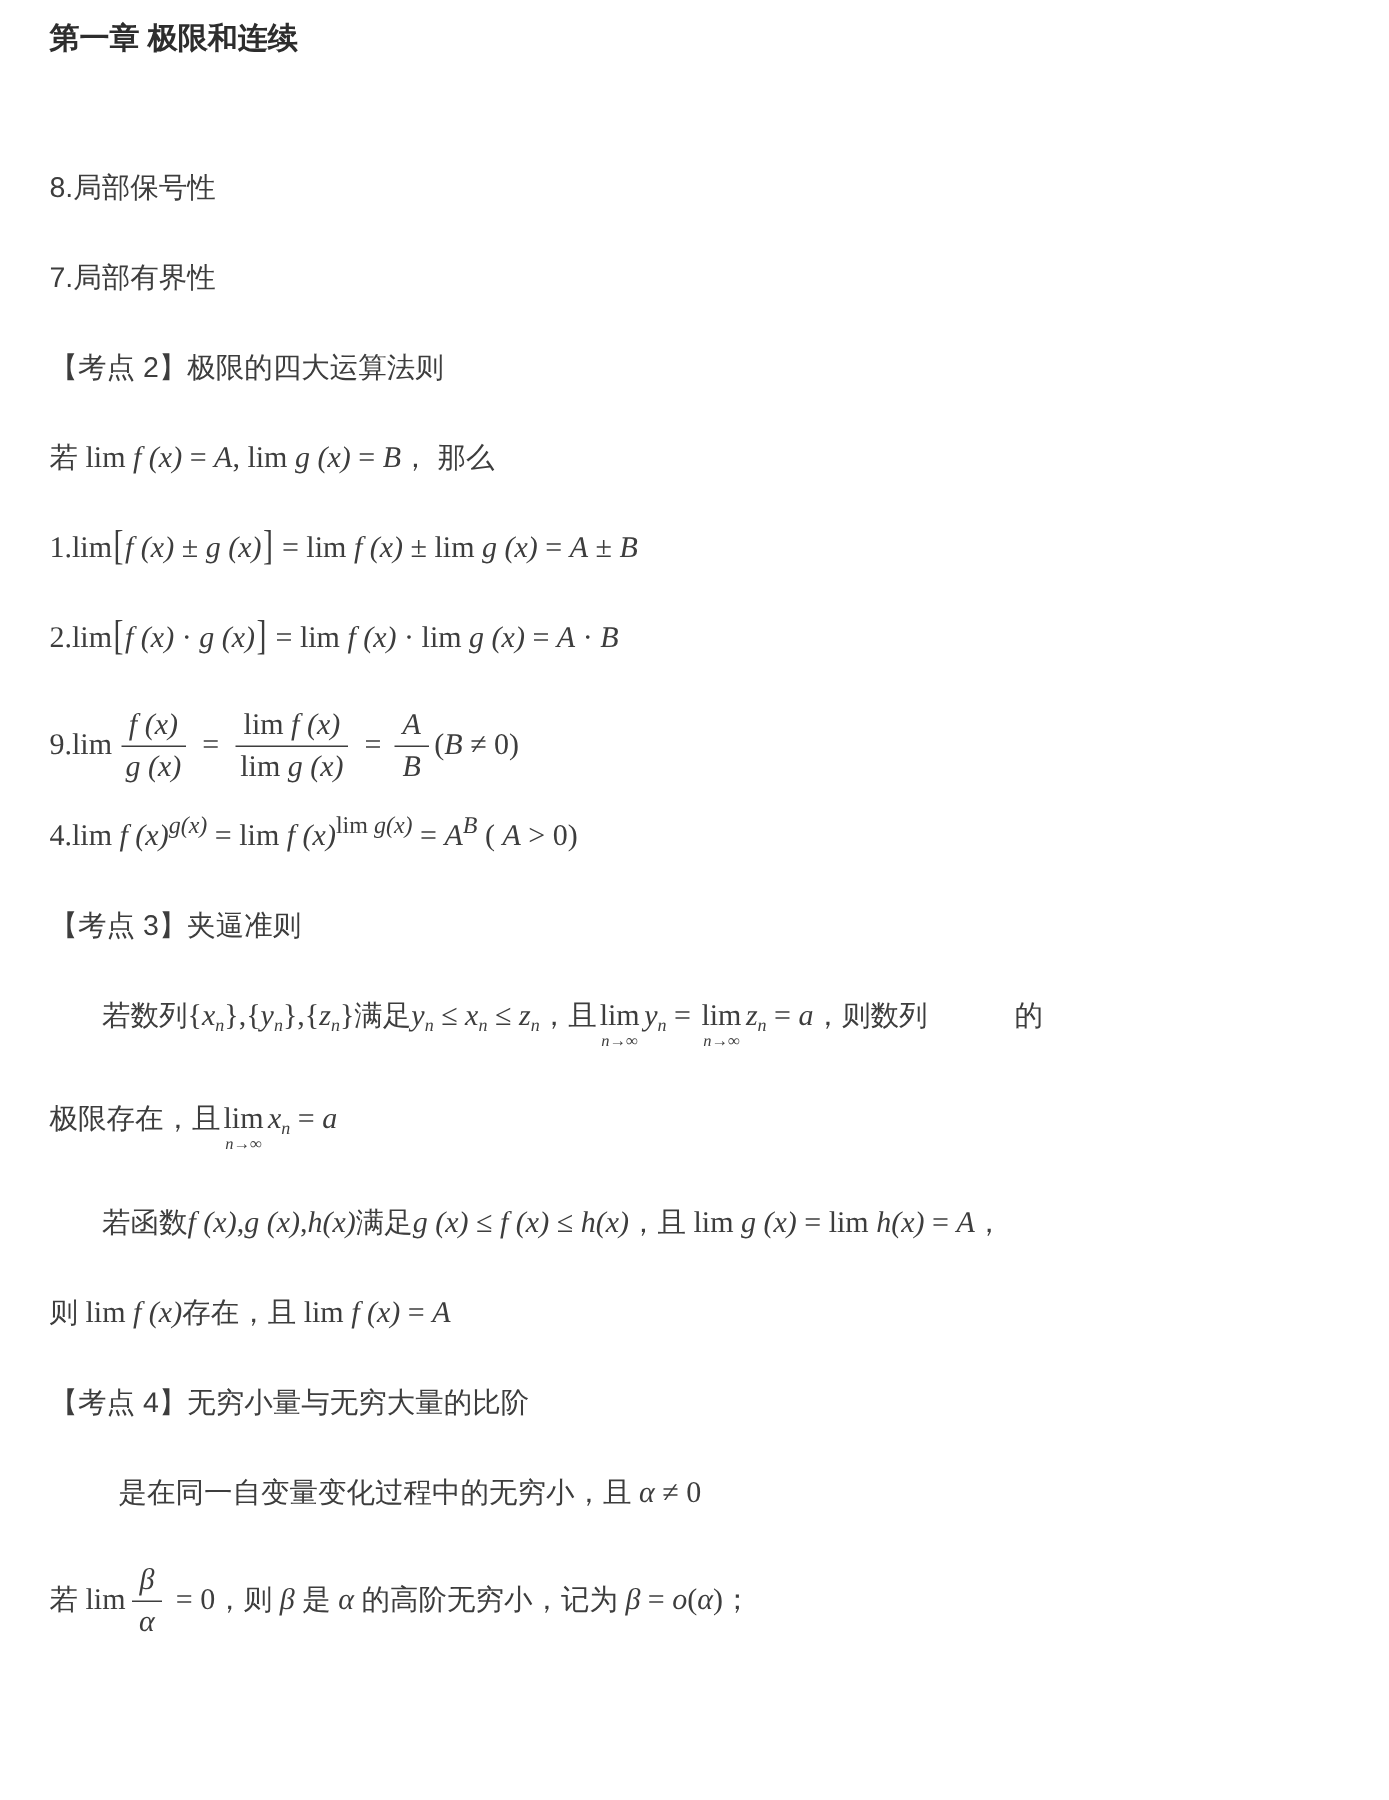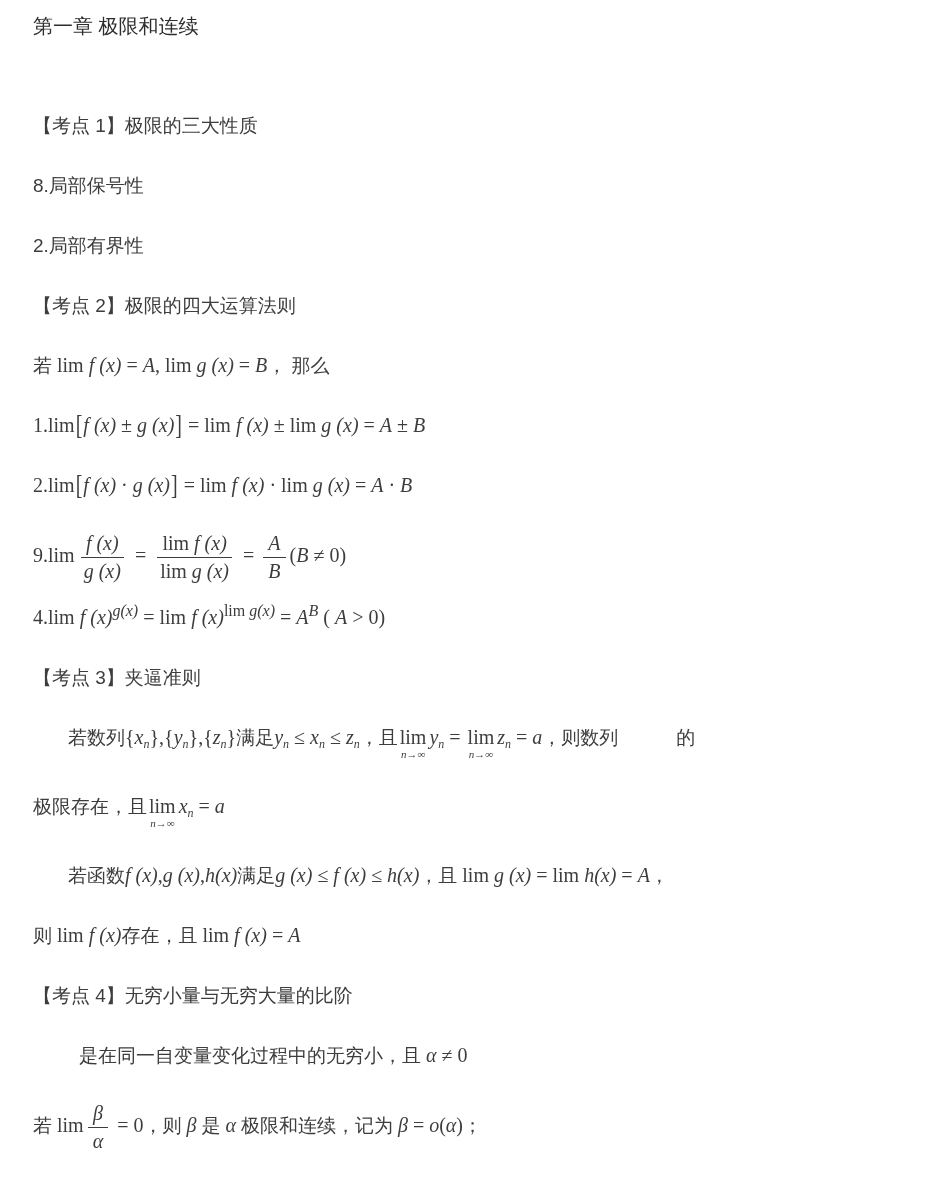--- a/index.html
+++ b/index.html
@@ -4,21 +4,21 @@
 <style>
   html,body{margin:0;padding:0;background:#ffffff;}
   body{
     width:926px;height:1200px;overflow:hidden;
     font-family:"Liberation Sans","DejaVu Sans",sans-serif;
     color:#3d3d3d;
   }
   .doc{padding:12px 33px 0 33px;}
   .chapter-title{
     font-family:"Liberation Sans","DejaVu Sans",sans-serif;
-    font-weight:normal;font-size:20px;line-height:28px;color:#2d2d2d;
+    font-weight:bold;font-size:20px;line-height:28px;color:#2d2d2d;
     margin:0 0 72px 0;
   }
   .para{
     font-size:19px;line-height:27px;margin:0 0 33px 0;white-space:nowrap;
   }
   .para.indent1{padding-left:35px;}
   .para.indent2{padding-left:46px;margin-top:28px;}
   .para.has-frac{margin-bottom:21px;}
   
   .txt{font-family:"Liberation Sans","DejaVu Sans",sans-serif;}
@@ -52,23 +52,22 @@
   .mfrac .fn{border-bottom:1px solid #3d3d3d;padding:0 5px 2px 5px;}
   .mfrac .fd{padding:2px 5px 0 5px;}
   .mgap{display:inline-block;width:58px;}
 </style>
 </head>
 <body>
 
 <div class="doc">
   <h1 class="chapter-title">第一章 极限和连续</h1>
   <div>
-      <p class="para"><span class="txt">【考点 1】极限的三大性质</span></p>
       <p class="para"><span class="txt">8.局部保号性</span></p>
-      <p class="para"><span class="txt">2.局部有界性</span></p>
+      <p class="para"><span class="txt">7.局部有界性</span></p>
       <p class="para"><span class="txt">【考点 2】极限的四大运算法则</span></p>
       <p class="para"><span class="txt">若</span><span class="rm"> lim </span><span class="it">f (x)</span><span class="rm"> = </span><span class="it">A</span><span class="rm">, lim </span><span class="it">g (x)</span><span class="rm"> = </span><span class="it">B</span><span class="txt">， 那么</span></p>
       <p class="para"><span class="rm">1.lim</span><span class="brk">[</span><span class="it">f (x)</span><span class="rm"> ± </span><span class="it">g (x)</span><span class="brk">]</span><span class="rm"> = lim </span><span class="it">f (x)</span><span class="rm"> ± lim </span><span class="it">g (x)</span><span class="rm"> = </span><span class="it">A</span><span class="rm"> ± </span><span class="it">B</span></p>
       <p class="para"><span class="rm">2.lim</span><span class="brk">[</span><span class="it">f (x)</span><span class="rm"> · </span><span class="it">g (x)</span><span class="brk">]</span><span class="rm"> = lim </span><span class="it">f (x)</span><span class="rm"> · lim </span><span class="it">g (x)</span><span class="rm"> = </span><span class="it">A</span><span class="rm"> · </span><span class="it">B</span></p>
       <p class="para has-frac"><span class="rm">9.lim</span><span class="mfrac">
           <span class="fn"><span class="it">f (x)</span></span>
           <span class="fd"><span class="it">g (x)</span></span>
         </span><span class="rm"> = </span><span class="mfrac">
           <span class="fn"><span class="rm">lim </span><span class="it">f (x)</span></span>
           <span class="fd"><span class="rm">lim </span><span class="it">g (x)</span></span>
@@ -89,15 +88,15 @@
           <span class="w">lim</span>
           <span class="s">n→∞</span>
         </span><span class="it">x</span><sub class="msub">n</sub><span class="rm"> = </span><span class="it">a</span></p>
       <p class="para indent1"><span class="txt">若函数</span><span class="it">f (x)</span><span class="rm">,</span><span class="it">g (x)</span><span class="rm">,</span><span class="it">h(x)</span><span class="txt">满足</span><span class="it">g (x)</span><span class="rm"> ≤ </span><span class="it">f (x)</span><span class="rm"> ≤ </span><span class="it">h(x)</span><span class="txt">，且</span><span class="rm"> lim </span><span class="it">g (x)</span><span class="rm"> = lim </span><span class="it">h(x)</span><span class="rm"> = </span><span class="it">A</span><span class="txt">，</span></p>
       <p class="para"><span class="txt">则</span><span class="rm"> lim </span><span class="it">f (x)</span><span class="txt">存在，且</span><span class="rm"> lim </span><span class="it">f (x)</span><span class="rm"> = </span><span class="it">A</span></p>
       <p class="para"><span class="txt">【考点 4】无穷小量与无穷大量的比阶</span></p>
       <p class="para indent2"><span class="txt">是在同一自变量变化过程中的无穷小，且</span><span class="it"> α</span><span class="rm"> ≠ 0</span></p>
       <p class="para has-frac"><span class="txt">若</span><span class="rm"> lim</span><span class="mfrac">
           <span class="fn"><span class="it">β</span></span>
           <span class="fd"><span class="it">α</span></span>
-        </span><span class="rm"> = 0</span><span class="txt">，则</span><span class="it"> β </span><span class="txt">是</span><span class="it"> α </span><span class="txt">极限和连续，记为</span><span class="it"> β</span><span class="rm"> = </span><span class="it">o</span><span class="rm">(</span><span class="it">α</span><span class="rm">)</span><span class="txt">；</span></p>
+        </span><span class="rm"> = 0</span><span class="txt">，则</span><span class="it"> β </span><span class="txt">是</span><span class="it"> α </span><span class="txt">的高阶无穷小，记为</span><span class="it"> β</span><span class="rm"> = </span><span class="it">o</span><span class="rm">(</span><span class="it">α</span><span class="rm">)</span><span class="txt">；</span></p>
     </div>
 </div>
 
 </body></html>

